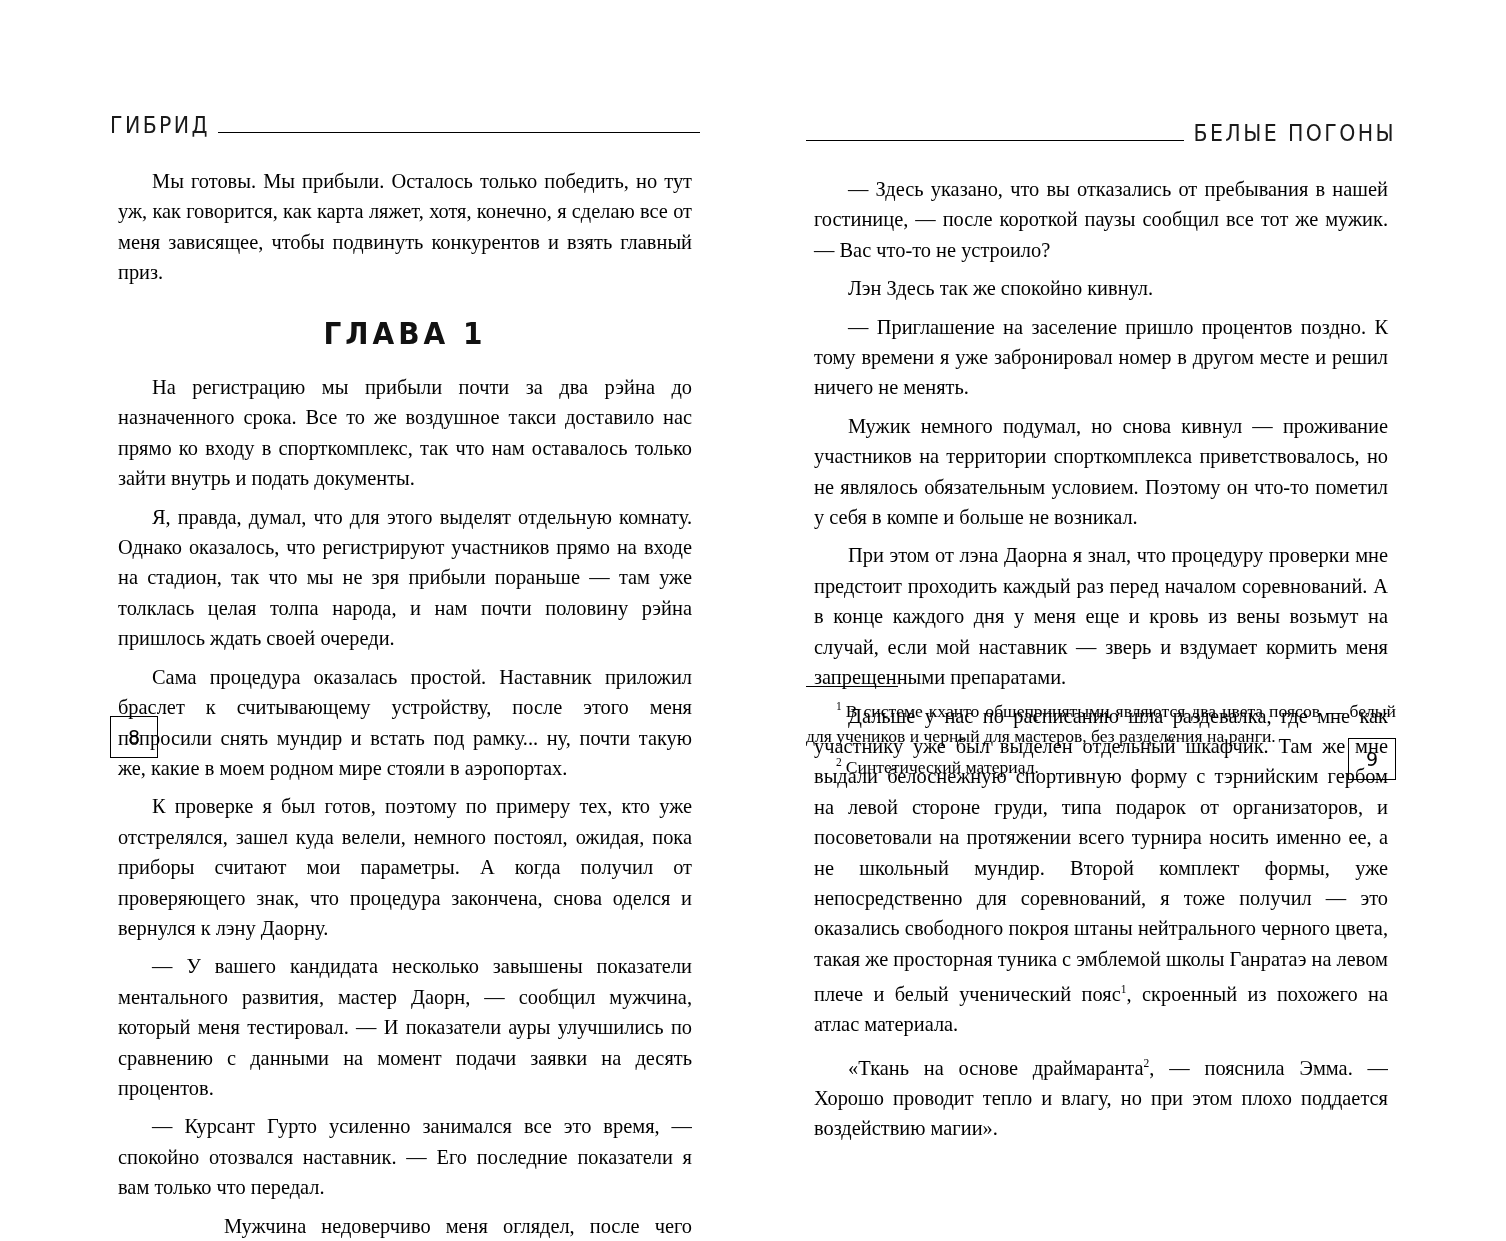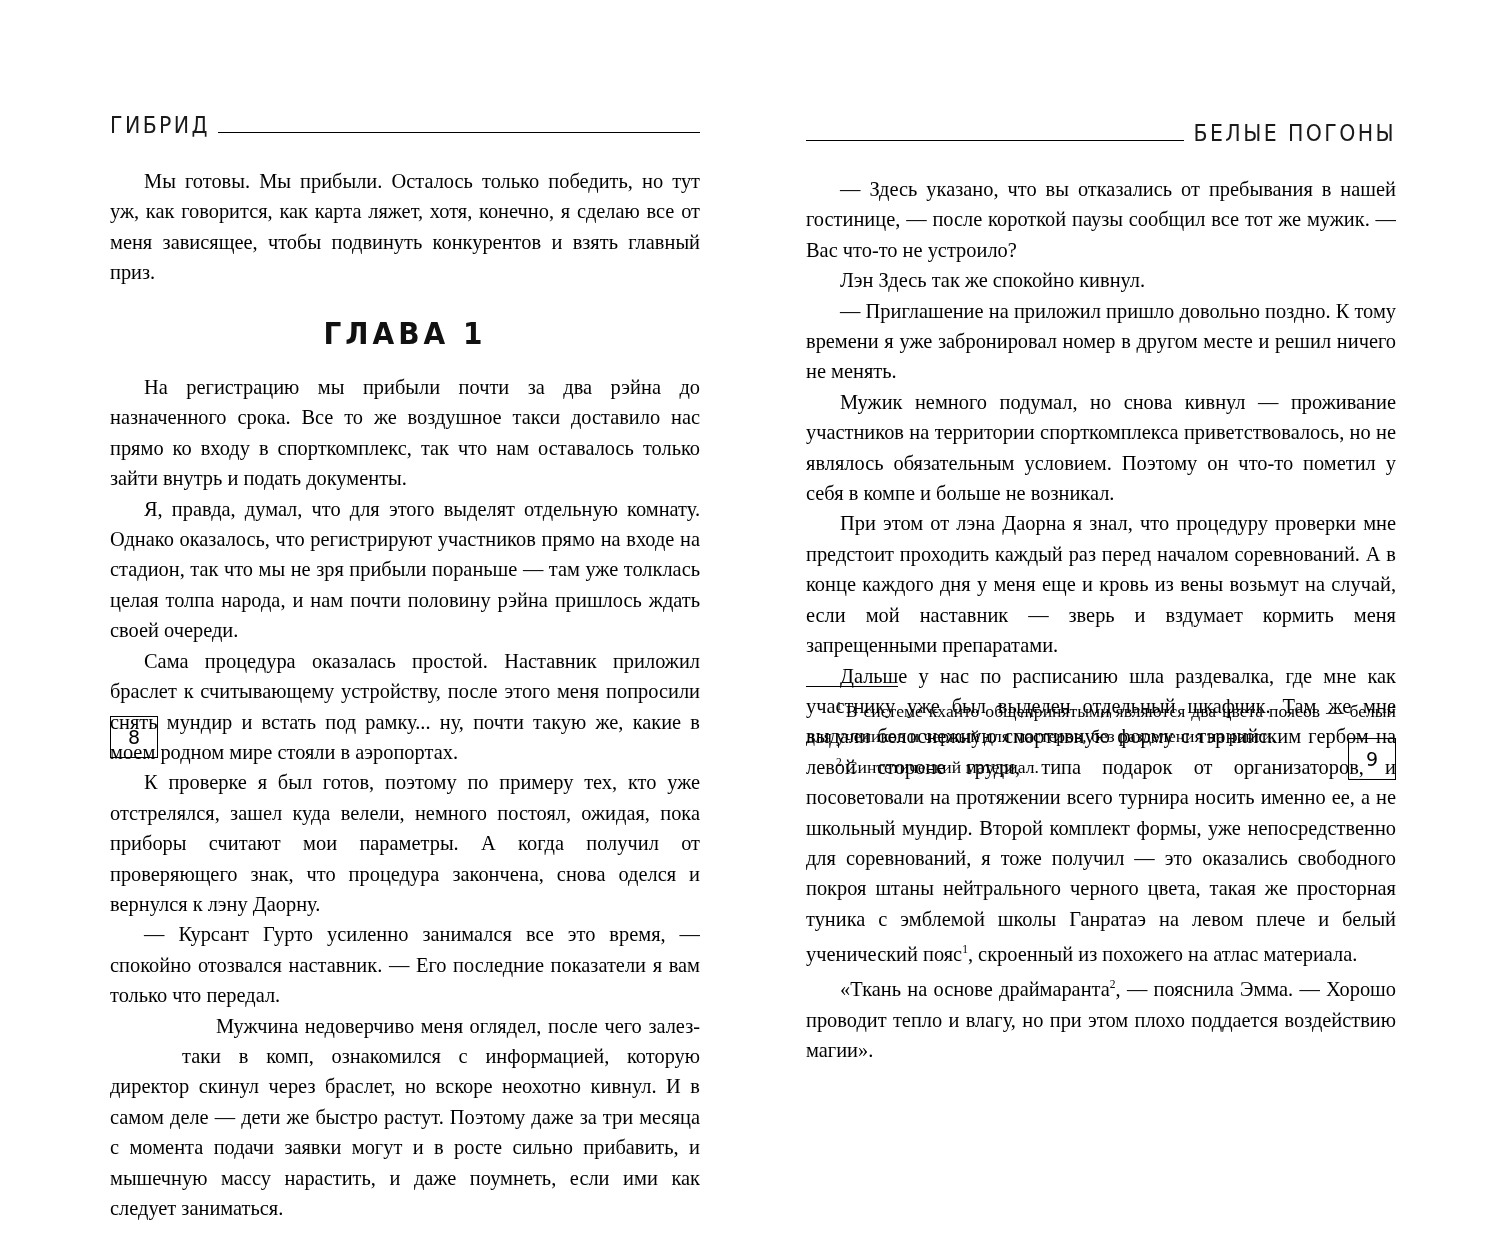--- a/index.html
+++ b/index.html
@@ -60,21 +60,21 @@
   
   .body {
     margin-top: 30px;
     font-size: 20.4px;
     line-height: 30.4px;
     text-align: justify;
     text-justify: inter-word;
     hyphens: manual;
   }
   .body p {
-    margin: 0;
+    margin: 8px;
     text-indent: 34px;
   }
 
   
   .chapter-title {
     font-family: "DejaVu Sans", "Liberation Sans", sans-serif;
     font-size: 28px;
     letter-spacing: 4px;
     text-align: center;
     margin: 32px 0 22px 0;
@@ -152,20 +152,21 @@
 
     <div class="body">
       <p>Мы готовы. Мы прибыли. Осталось только победить, но тут уж, как говорится, как карта ляжет, хотя, конечно, я сделаю все от меня зависящее, чтобы подвинуть конкурентов и взять главный приз.</p>
 
       <h2 class="chapter-title">ГЛАВА 1</h2>
 
       <p>На регистрацию мы прибыли почти за два рэйна до назначенного срока. Все то же воздушное такси доставило нас прямо ко входу в спорткомплекс, так что нам оставалось только зайти внутрь и подать документы.</p>
       <p>Я, правда, думал, что для этого выделят отдельную комнату. Однако оказалось, что регистрируют участников прямо на входе на стадион, так что мы не зря прибыли пораньше — там уже толклась целая толпа народа, и нам почти половину рэйна пришлось ждать своей очереди.</p>
       <p>Сама процедура оказалась простой. Наставник приложил браслет к считывающему устройству, после этого меня попросили снять мундир и встать под рамку... ну, почти такую же, какие в моем родном мире стояли в аэропортах.</p>
       <p>К проверке я был готов, поэтому по примеру тех, кто уже отстрелялся, зашел куда велели, немного постоял, ожидая, пока приборы считают мои параметры. А когда получил от проверяющего знак, что процедура закончена, снова оделся и вернулся к лэну Даорну.</p>
+      <p>— У вашего кандидата несколько завышены показатели ментального развития, мастер Даорн, — сообщил мужчина, который меня тестировал. — И показатели ауры улучшились по сравнению с данными на момент подачи заявки на десять процентов.</p>
       <p>— Курсант Гурто усиленно занимался все это время, — спокойно отозвался наставник. — Его последние показатели я вам только что передал.</p>
       <p>
         <span class="folio-spacer"></span>
         <span>Мужчина недоверчиво меня оглядел, после чего залез-таки в комп, ознакомился с информацией, которую директор скинул через браслет, но вскоре неохотно кивнул. И в самом деле — дети же быстро растут. Поэтому даже за три месяца с момента подачи заявки могут и в росте сильно прибавить, и мышечную массу нарастить, и даже поумнеть, если ими как следует заниматься.</span>
       </p>
     </div>
 
     <div class="folio folio-left">
       <span>8</span>
     </div>
@@ -174,21 +175,21 @@
   <div class="page page-right">
 
     <div class="runhead runhead-right">
       <span class="runhead-rule"></span>
       <span class="runhead-text">БЕЛЫЕ ПОГОНЫ</span>
     </div>
 
     <div class="body">
       <p>— Здесь указано, что вы отказались от пребывания в нашей гостинице, — после короткой паузы сообщил все тот же мужик. — Вас что-то не устроило?</p>
       <p>Лэн Здесь так же спокойно кивнул.</p>
-      <p>— Приглашение на приложил пришло довольно поздно. К тому времени я уже забронировал номер в другом месте и решил ничего не менять.</p>
+      <p>— Приглашение на заселение пришло процентов поздно. К тому времени я уже забронировал номер в другом месте и решил ничего не менять.</p>
       <p>Мужик немного подумал, но снова кивнул — проживание участников на территории спорткомплекса приветствовалось, но не являлось обязательным условием. Поэтому он что-то пометил у себя в компе и больше не возникал.</p>
       <p>При этом от лэна Даорна я знал, что процедуру проверки мне предстоит проходить каждый раз перед началом соревнований. А в конце каждого дня у меня еще и кровь из вены возьмут на случай, если мой наставник — зверь и вздумает кормить меня запрещенными препаратами.</p>
       <p><span>Дальше у нас по расписанию шла раздевалка, где мне как участнику уже был выделен отдельный шкафчик. Там же мне выдали белоснежную спортивную форму с тэрнийским гербом на левой стороне груди, типа подарок от организаторов, и посоветовали на протяжении всего турнира носить именно ее, а не школьный мундир. Второй комплект формы, уже непосредственно для соревнований, я тоже получил — это оказались свободного покроя штаны нейтрального черного цвета, такая же просторная туника с эмблемой школы Ганратаэ на левом плече и белый ученический пояс</span><sup class="ref">1</sup><span>, скроенный из похожего на атлас материала.</span></p>
       <p><span>«Ткань на основе драймаранта</span><sup class="ref">2</sup><span>, — пояснила Эмма. — Хорошо проводит тепло и влагу, но при этом плохо поддается </span><span>воздействию магии».</span></p>
     </div>
 
     <div class="footnotes">
       <div class="footnote-rule"></div>
       <p><span class="fn-marker">1</span><span>В системе кханто общепринятыми являются два цвета поясов — белый для учеников и черный для мастеров, без разделения на ранги.</span></p>
       <p><span class="fn-marker">2</span><span>Синтетический материал.</span></p>

